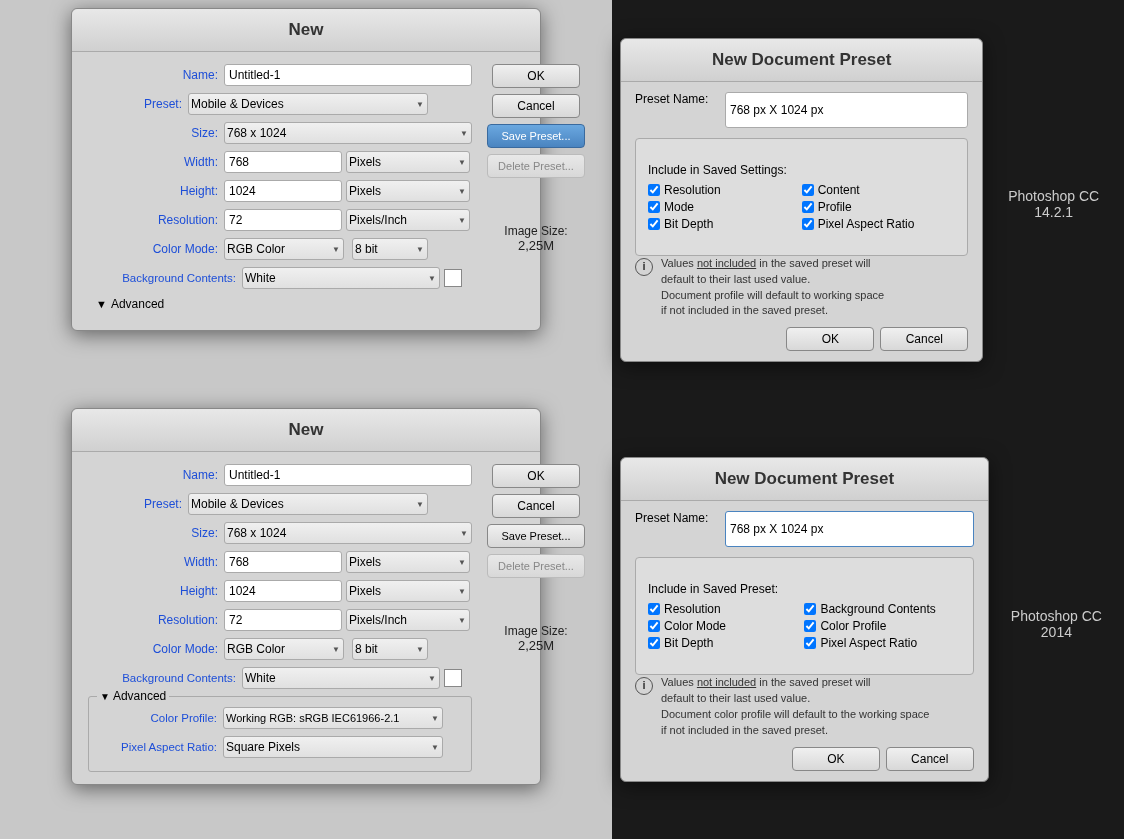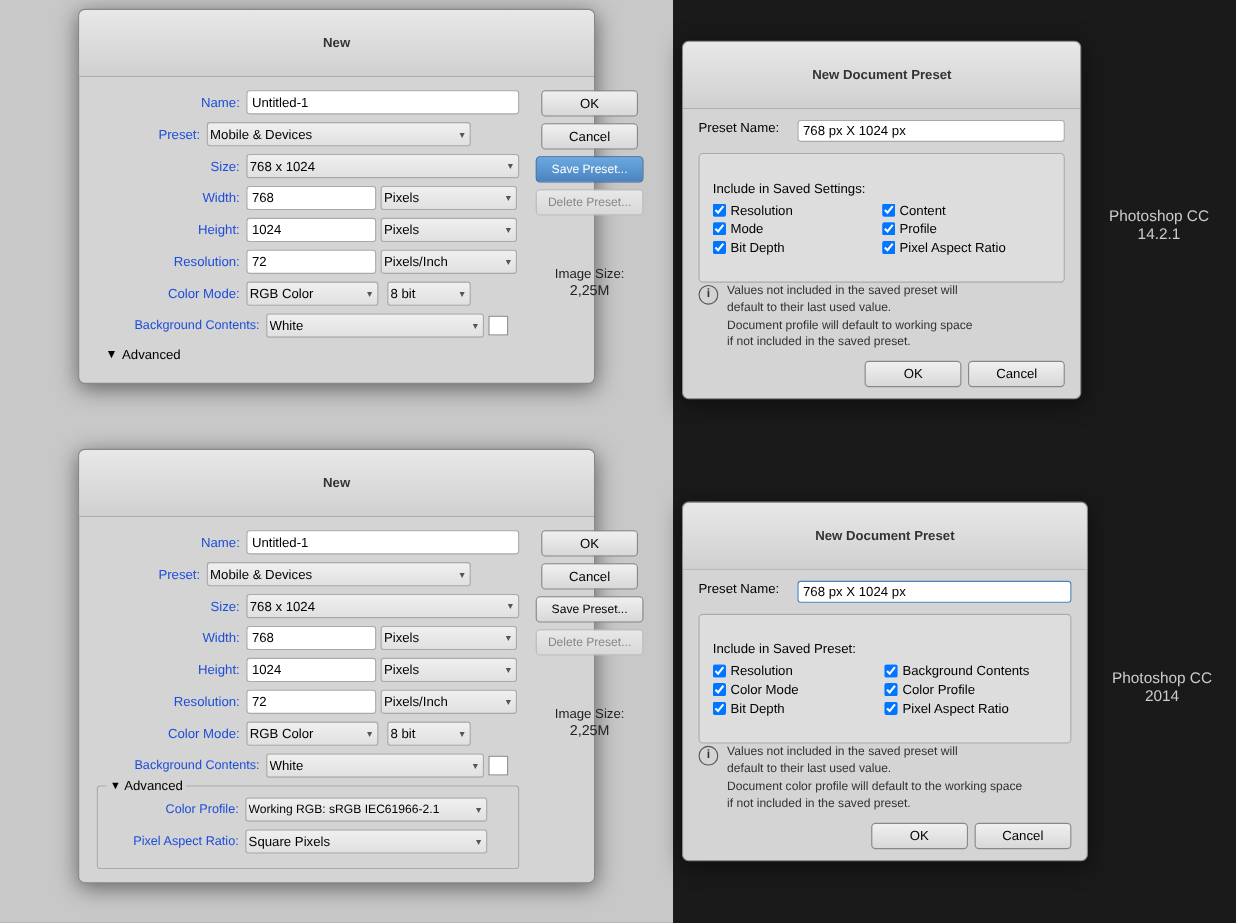--- a/index.html
+++ b/index.html
@@ -22,23 +22,23 @@
       border: 1px solid #888;
       border-radius: 6px;
       box-shadow: 0 4px 20px rgba(0,0,0,0.5);
       width: 100%;
     }
     .dialog-title {
       background: linear-gradient(to bottom, #e8e8e8, #d0d0d0);
       border-bottom: 1px solid #aaa;
       border-radius: 6px 6px 0 0;
       text-align: center;
-      font-size: 12px;
+      font-size: 17px;
       font-weight: 600;
-      padding: 23px 0;
+      padding: 11px 0;
       color: #333;
     }
     .dialog-body {
       padding: 12px 16px;
     }
 
     
     .form-row {
       display: flex;
       align-items: center;
@@ -128,21 +128,21 @@
     .preset-name-row {
       display: flex;
       align-items: flex-start;
       margin-bottom: 10px;
     }
     .preset-name-label {
       font-size: 12px;
       min-width: 90px;
     }
     .preset-name-input {
-      height: 20px;
+      height: 36px;
       flex: 1;
       border: 1px solid #aaa;
       border-radius: 3px;
       background: #fff;
       padding: 0 4px;
       font-size: 12px;
     }
     .preset-name-input-active {
       border-color: #4a84c0;
       outline: none;
@@ -194,21 +194,21 @@
       font-weight: bold;
       flex-shrink: 0;
       margin-top: 2px;
       color: #333;
     }
     .info-text {
       font-size: 11px;
       line-height: 1.45;
       color: #333;
     }
-    .info-text .underline { }
+    .info-text .underline { text-decoration: underline; }
 
     .version-label {
       text-align: center;
       font-size: 14px;
       color: #ccc;
       padding: 12px 0 4px;
     }
 
     
     .q1 { grid-column: 1; grid-row: 1; background: #c8c8c8; }

